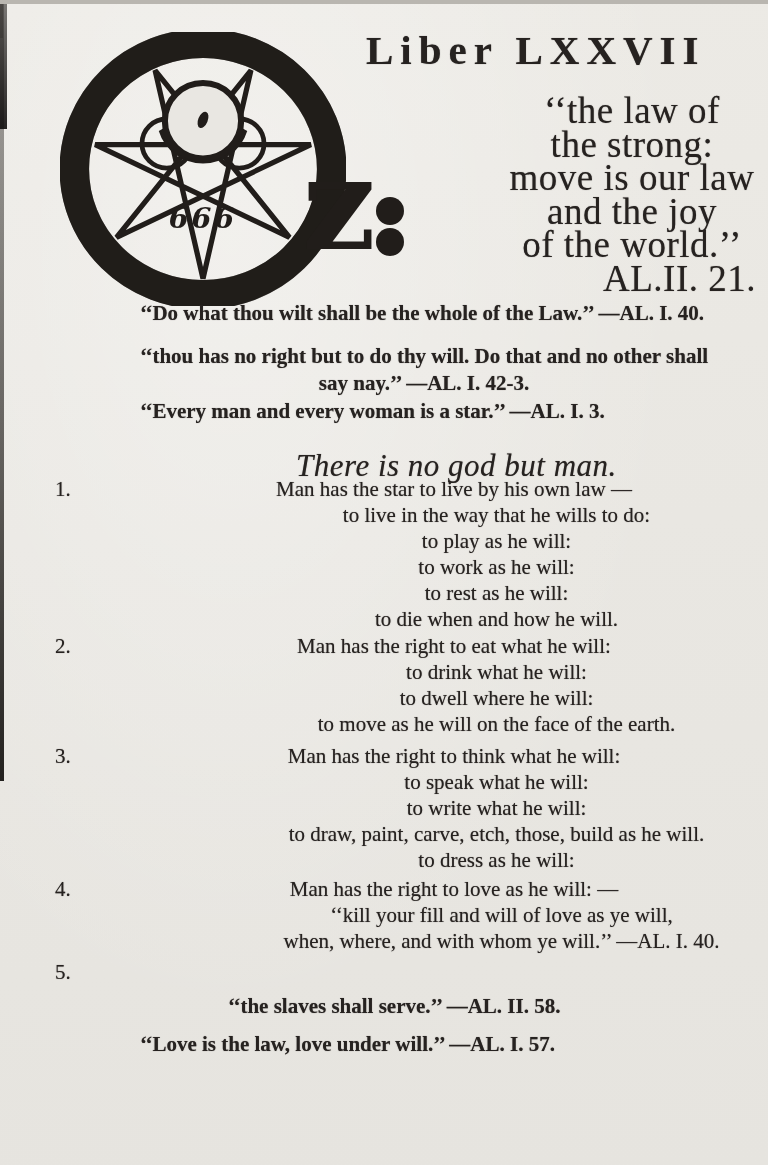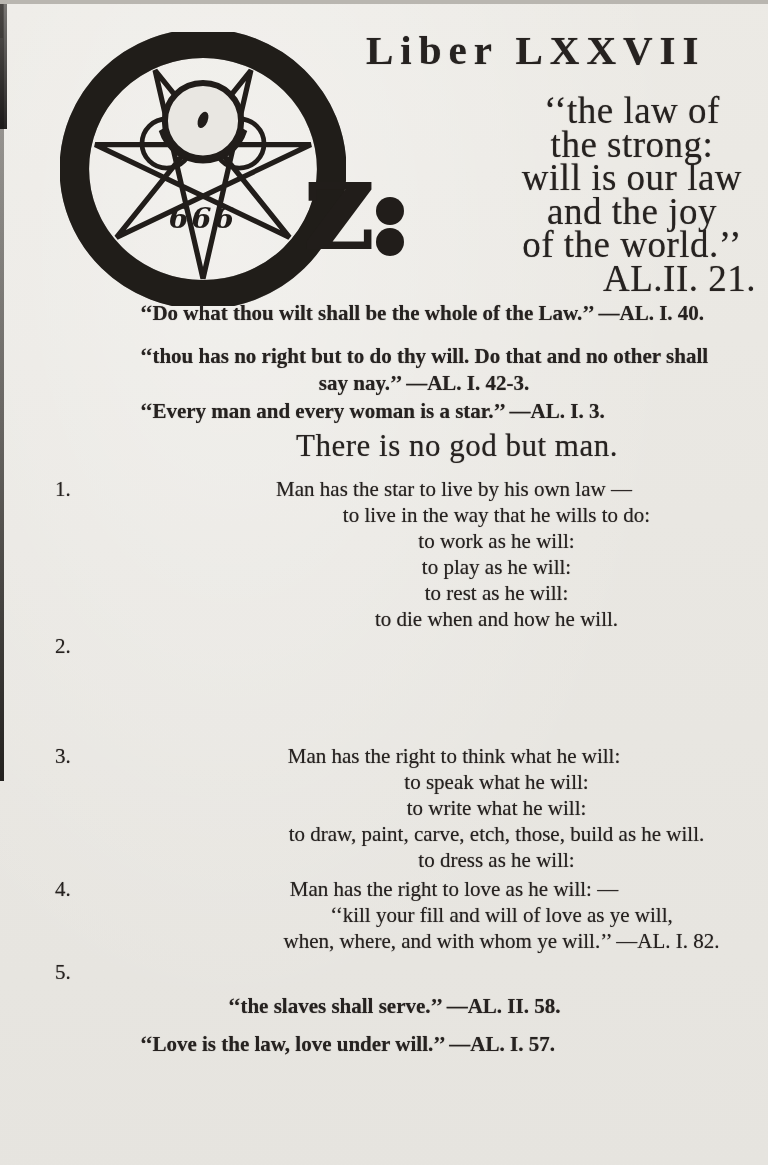--- a/index.html
+++ b/index.html
@@ -43,22 +43,22 @@
 
   .epigraph{
     position:absolute; left:508px; top:90px;
     font-size:37px; line-height:33.5px; letter-spacing:0.5px;
     white-space:nowrap;
   }
   .epigraph .cite{ padding-left:95px; }
 
   .quote{ position:absolute; left:140px; font-size:21px; line-height:27px; white-space:nowrap;font-weight:bold; }
   .motto{
-    position:absolute; left:296px; top:424px;
-    font-size:31px; letter-spacing:0.5px;
+    position:absolute; left:296px; top:444px;
+    font-size:31px; font-style:italic; letter-spacing:0.5px;
     white-space:nowrap;
   }
 
   .right-item{ position:absolute; left:0; width:768px; font-size:21px; line-height:26px; }
   .right-item .num{ position:absolute; left:55px; top:0; }
   .right-item .lines{ margin-left:140px; }
   .right-item .sub{ padding-left:85px; white-space:nowrap; }
   .right-item .sub.deep{ padding-left:95px; }
   .right-item .first{ white-space:nowrap; }
 
@@ -97,21 +97,21 @@
 
   <svg class="oz-svg" viewBox="0 0 150 125" aria-label=":">
     <text x="4" y="95" fill="#211d1a" font-family="DejaVu Serif, serif" font-weight="bold" font-size="130">z</text>
     <circle cx="92" cy="57" r="14" fill="#211d1a"></circle>
     <circle cx="92" cy="88" r="14" fill="#211d1a"></circle>
   </svg>
 
   <div class="epigraph ink">
     <div>‘‘the law of</div>
     <div>the strong:</div>
-    <div>will is our law</div>
+    <div>move is our law</div>
     <div>and the joy</div>
     <div>of the world.’’</div>
     <div class="cite">AL.II. 21.</div>
   </div>
 
   <div class="quote ink" style="top:296px">
     <div>‘‘Do what thou wilt shall be the whole of the Law.’’ —AL. I. 40.</div>
   </div>
   <div class="quote ink" style="top:339px">
     <div>‘‘thou has no right but to do thy will. Do that and no other shall</div>
@@ -121,48 +121,54 @@
     <div>‘‘Every man and every woman is a star.’’ —AL. I. 3.</div>
   </div>
 
   <div class="motto ink">There is no god but man.</div>
 
   <div class="right-item ink" style="top:472px">
     <span class="num">1.</span>
     <div class="lines">
       <div class="first">Man has the star to live by his own law —</div>
       <div class="sub">to live in the way that he wills to do:</div>
+      <div class="sub">to play as he will:</div>
       <div class="sub">to work as he will:</div>
-      <div class="sub">to play as he will:</div>
       <div class="sub">to rest as he will:</div>
       <div class="sub">to die when and how he will.</div>
     </div>
   </div>
 
   <div class="right-item ink" style="top:629px">
     <span class="num">2.</span>
+    <div class="lines">
+      <div class="first">Man has the right to eat what he will:</div>
+      <div class="sub">to drink what he will:</div>
+      <div class="sub">to dwell where he will:</div>
+      <div class="sub">to move as he will on the face of the earth.</div>
+    </div>
   </div>
 
   <div class="right-item ink" style="top:739px">
     <span class="num">3.</span>
     <div class="lines">
       <div class="first">Man has the right to think what he will:</div>
       <div class="sub">to speak what he will:</div>
       <div class="sub">to write what he will:</div>
       <div class="sub">to draw, paint, carve, etch, those, build as he will.</div>
       <div class="sub">to dress as he will:</div>
     </div>
   </div>
 
   <div class="right-item ink" style="top:872px">
     <span class="num">4.</span>
     <div class="lines">
       <div class="first">Man has the right to love as he will: —</div>
       <div class="sub deep">‘‘kill your fill and will of love as ye will,</div>
-      <div class="sub deep">when, where, and with whom ye will.’’ —AL. I. 82.</div>
+      <div class="sub deep">when, where, and with whom ye will.’’ —AL. I. 40.</div>
     </div>
   </div>
 
   <div class="right-item ink" style="top:955px">
     <span class="num">5.</span>
   </div>
 
   <div class="closing-line ink" style="left:228px; top:990px">‘‘the slaves shall serve.’’ —AL. II. 58.</div>
   <div class="closing-line ink" style="left:140px; top:1028px">‘‘Love is the law, love under will.’’ —AL. I. 57.</div>
 

